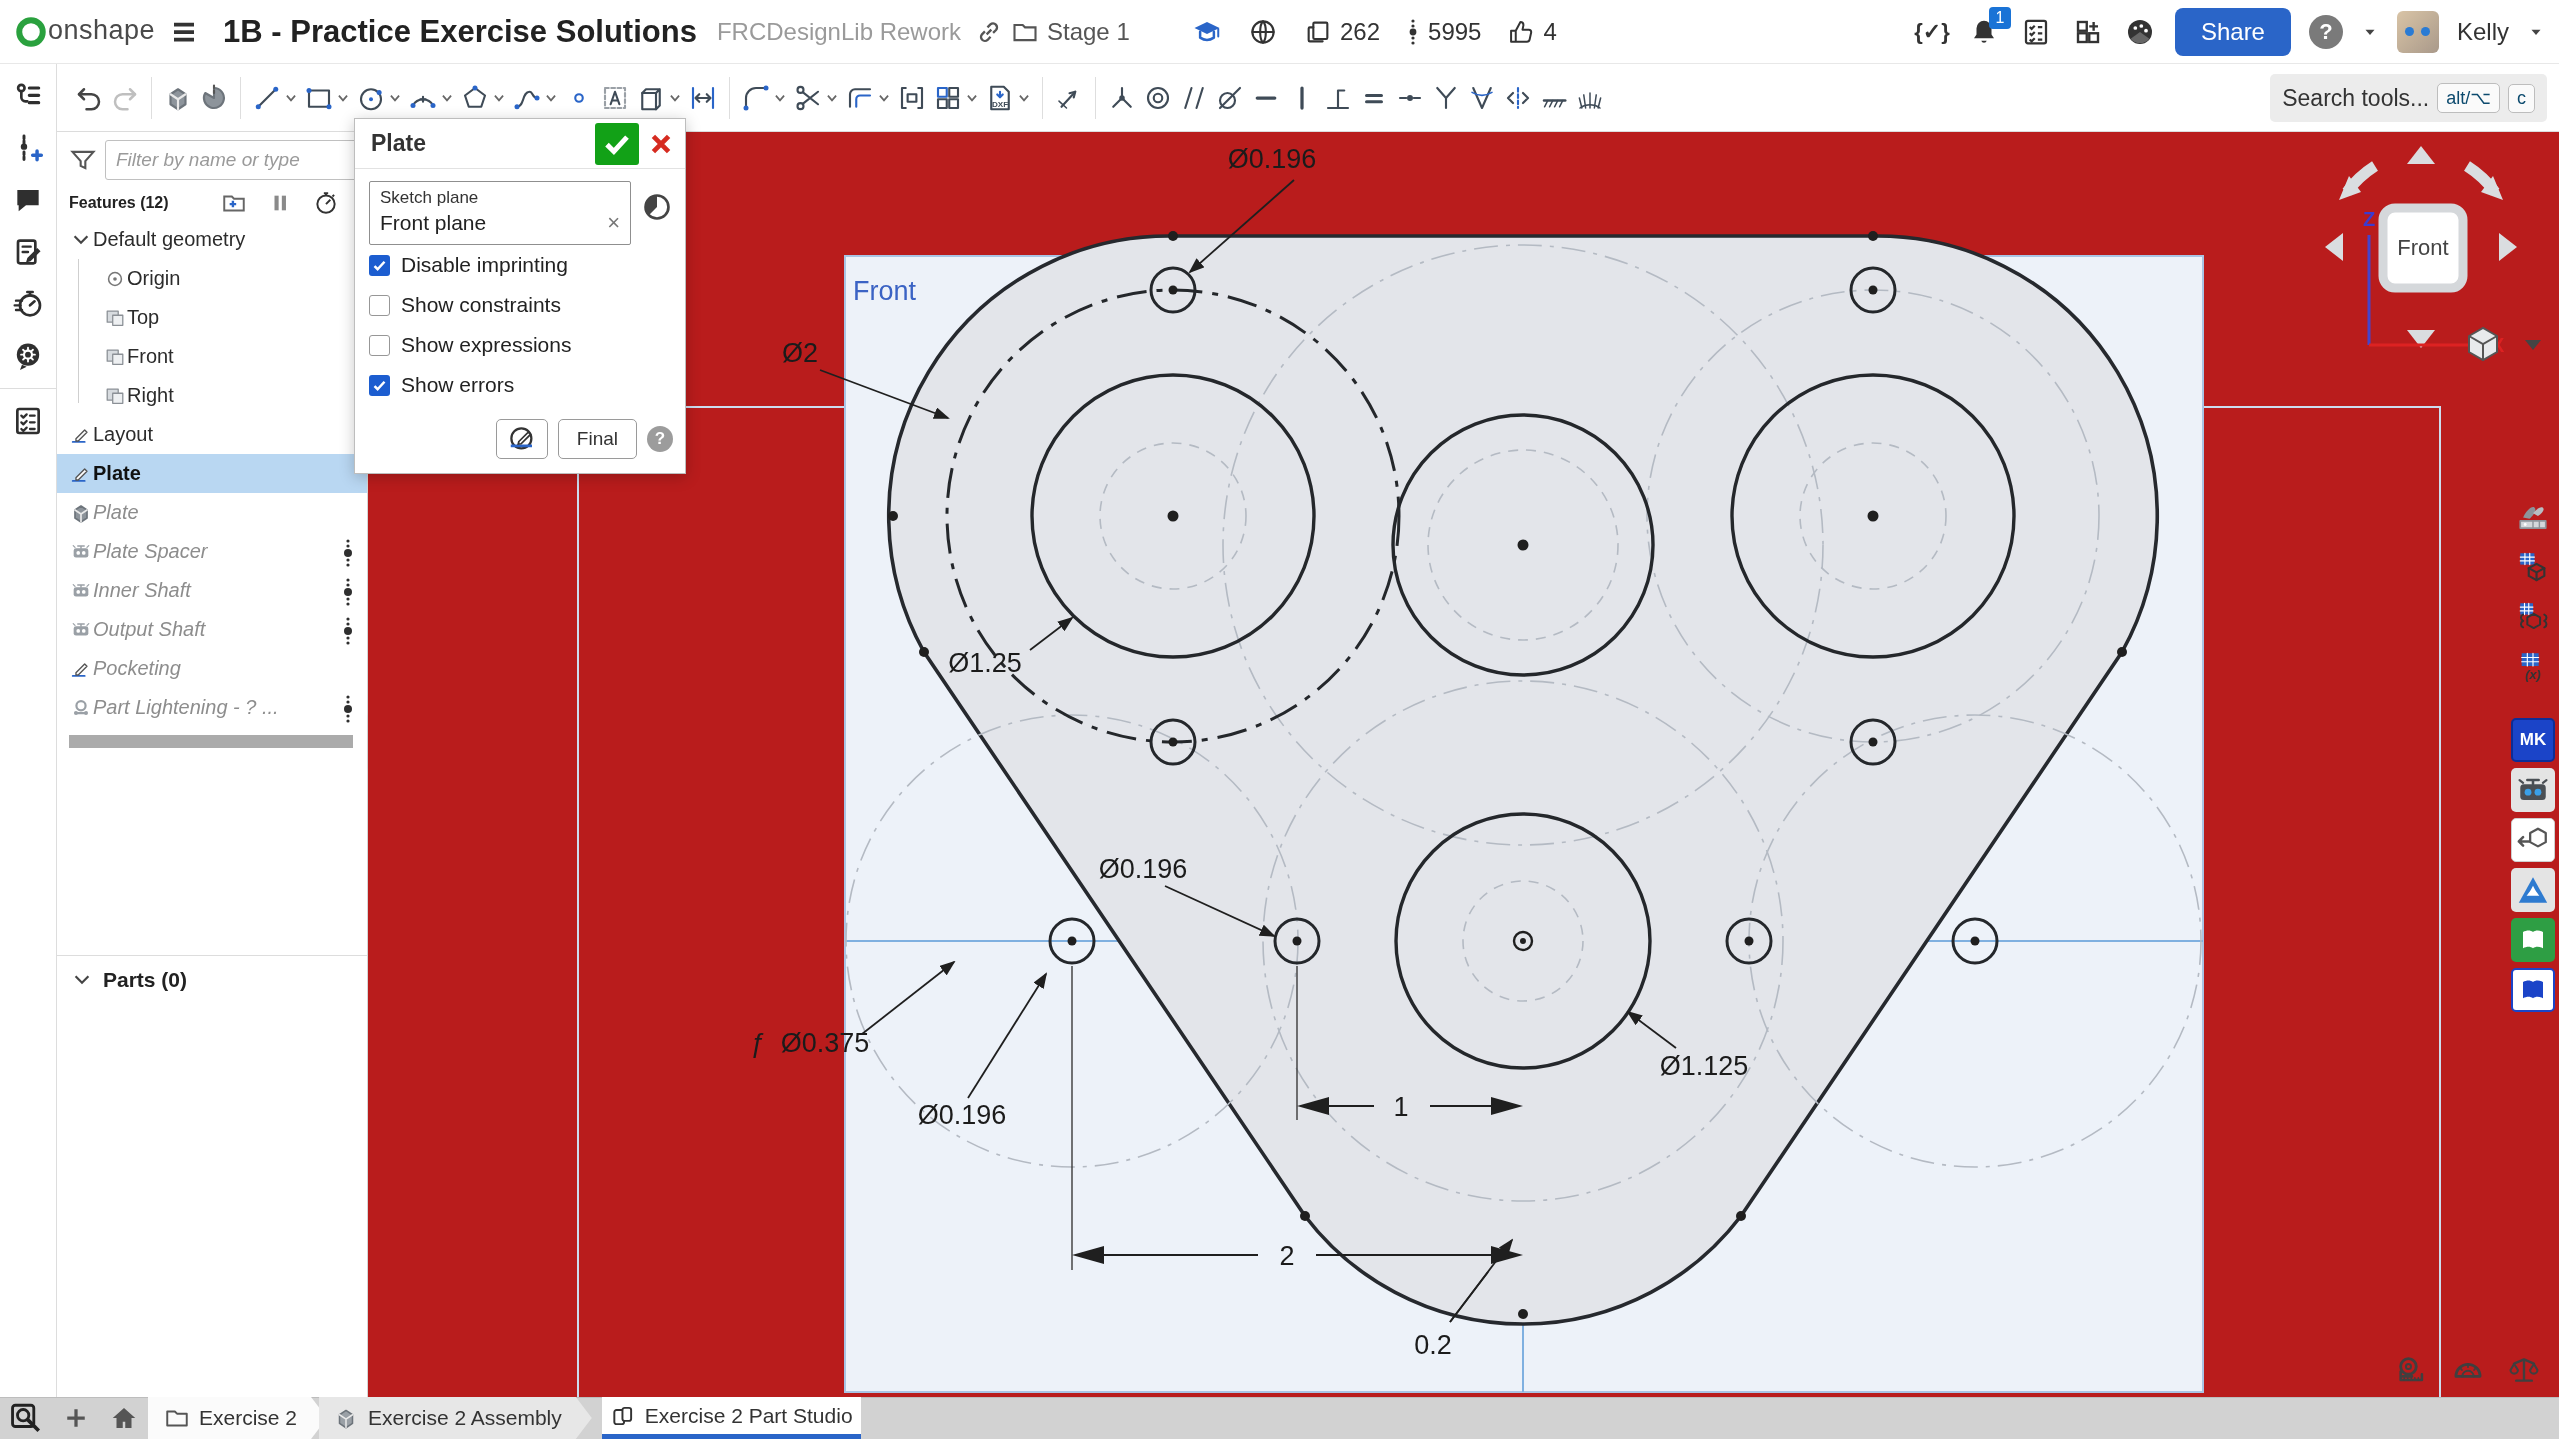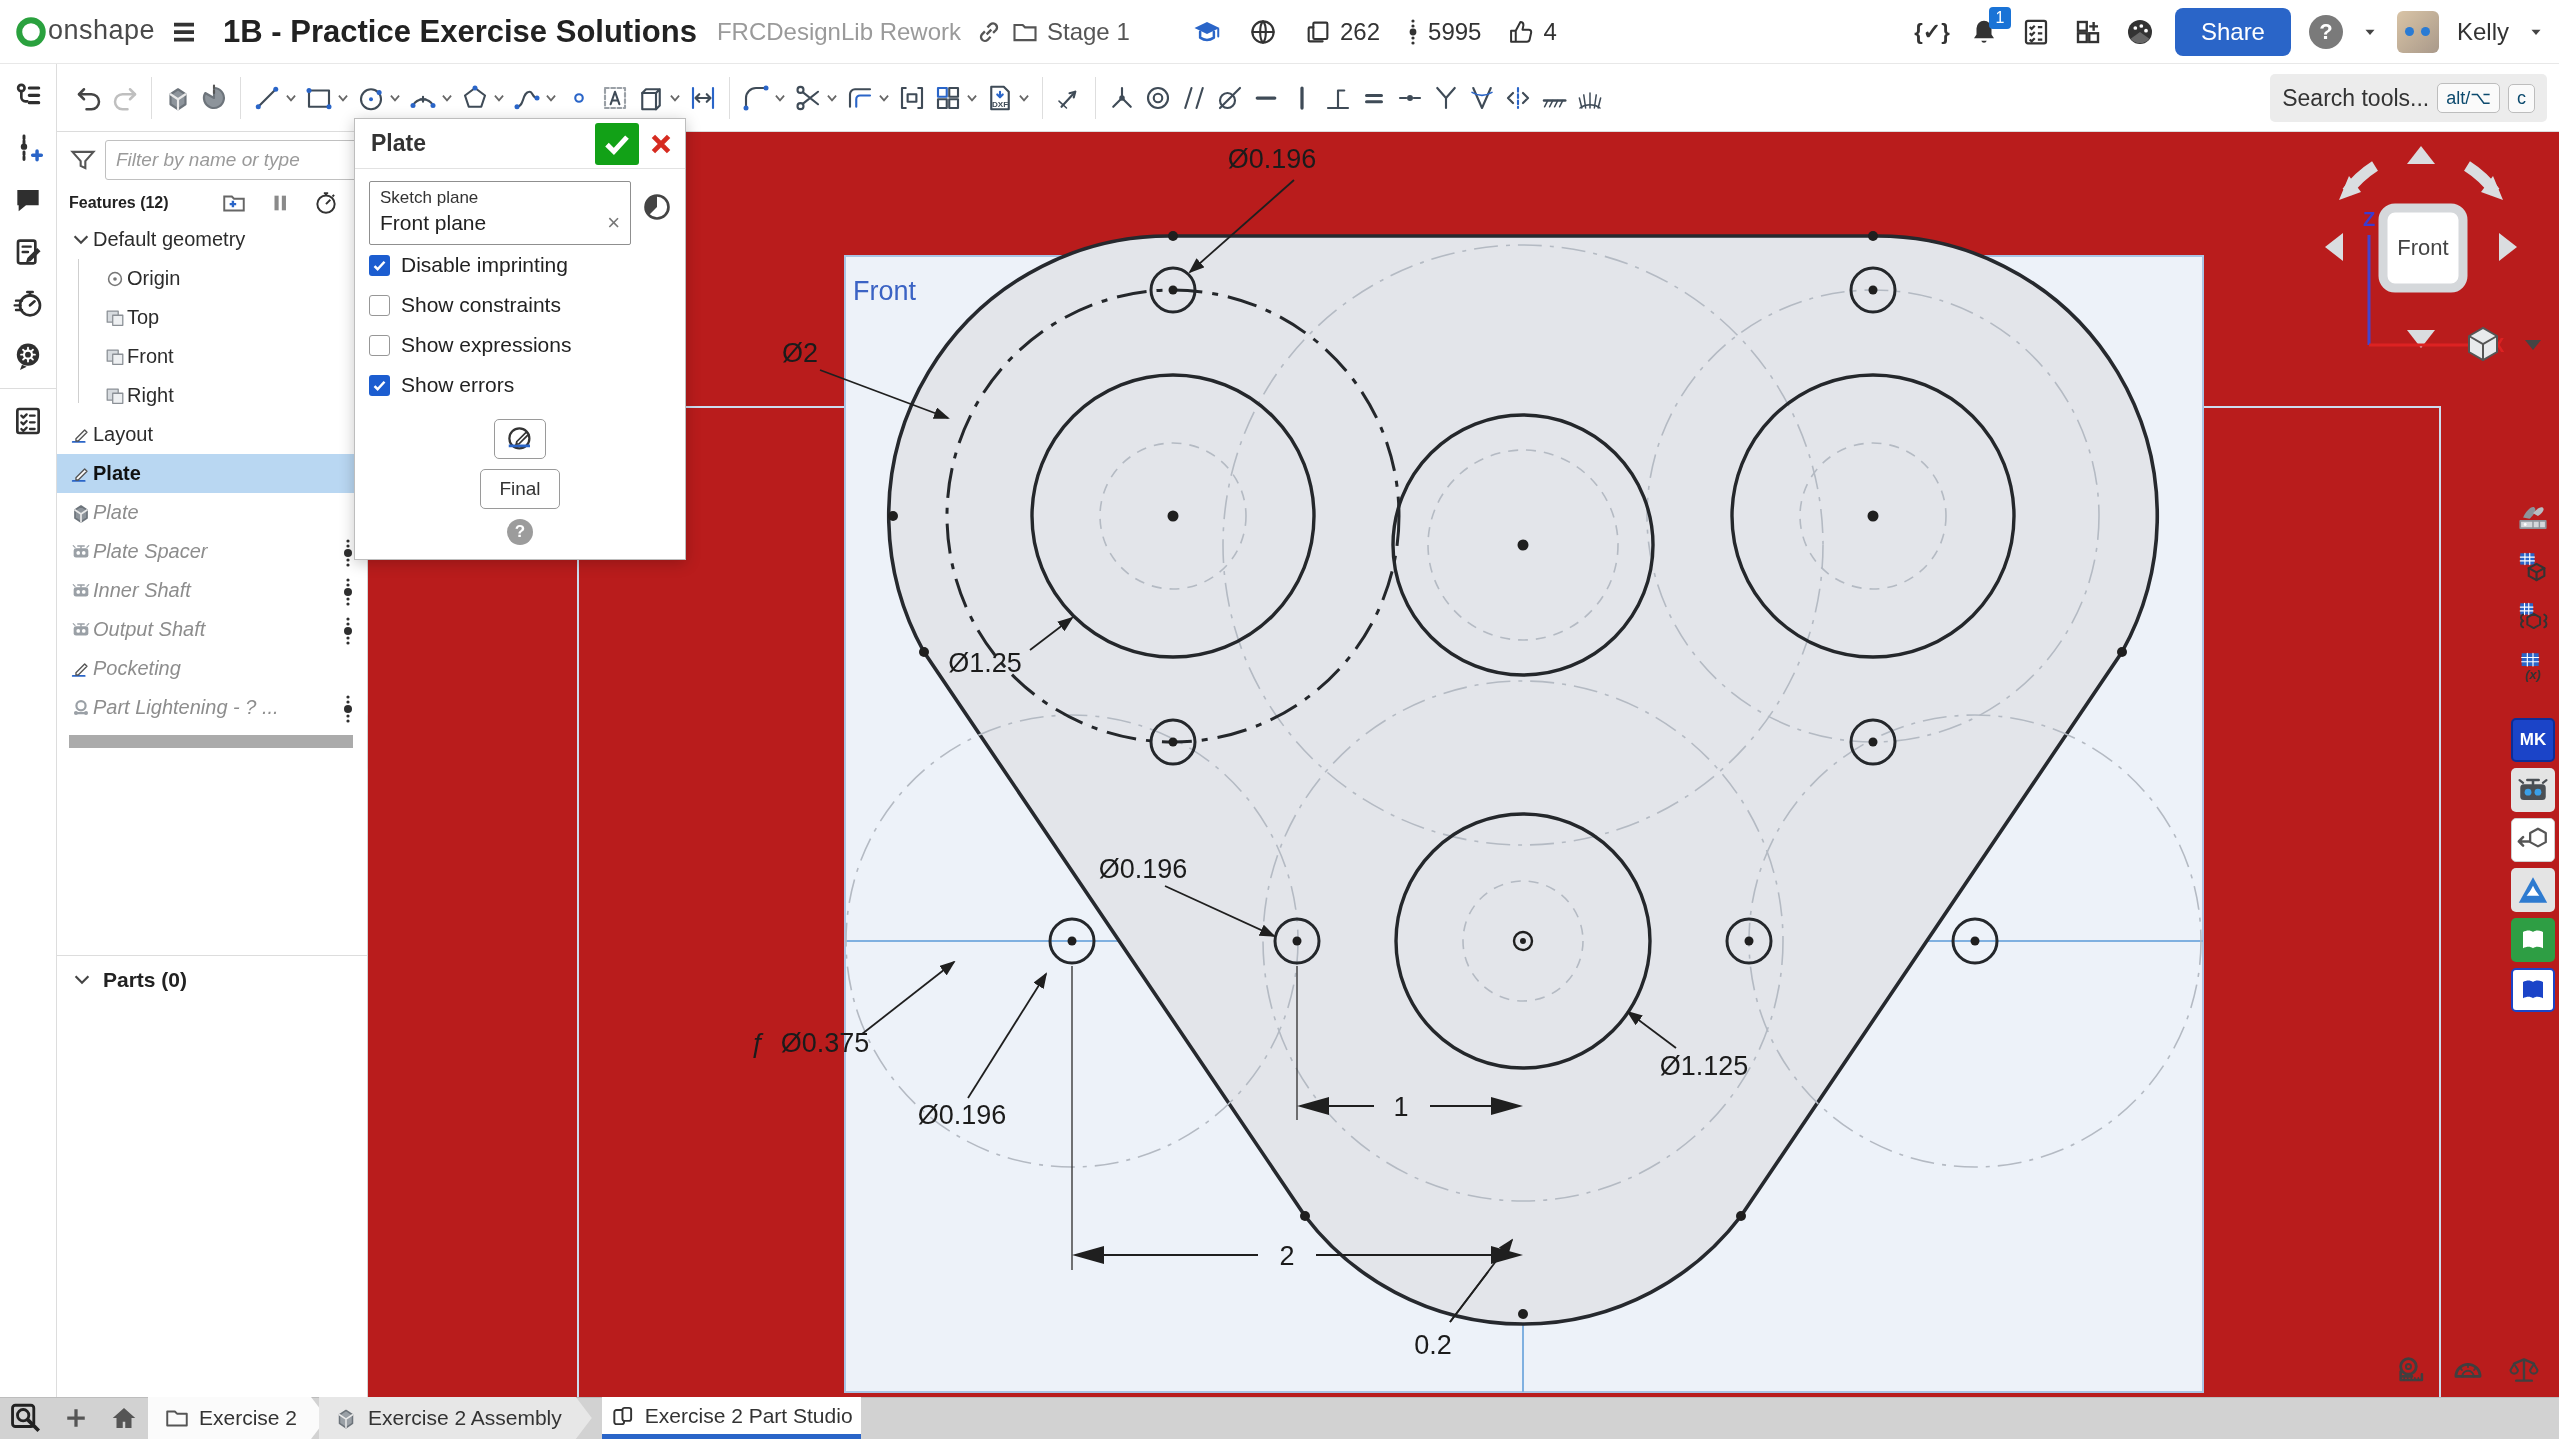--- a/index.html
+++ b/index.html
@@ -93,21 +93,21 @@
   #plane-label { font-size:17px; color:#333; }
   #plane-val-row { display:flex; align-items:center; justify-content:space-between; margin-top:2px; }
   #plane-val { font-size:21px; color:#222; }
   #plane-clear { color:#777; font-size:22px; }
   #dlg-clock { position:absolute; right:12px; top:22px; }
   .chk-row { display:flex; align-items:center; gap:11px; height:40px; }
   .chk-box { width:21px; height:21px; border-radius:3px; display:flex; align-items:center; justify-content:center; }
   .chk-box.on { background:#1c5dd0; }
   .chk-box.off { background:#fff; border:1.5px solid #979797; }
   .chk-lab { font-size:21px; color:#222; }
-  #dlg-footer { display:flex; justify-content:flex-end; align-items:center; gap:10px; padding:8px 12px 14px 12px;flex-direction:column; }
+  #dlg-footer { display:flex; justify-content:flex-end; align-items:center; gap:10px; padding:8px 12px 14px 12px; }
   #sketch-icon-btn { width:52px; height:40px; border:1px solid #9a9a9a; border-radius:5px; display:flex;
     align-items:center; justify-content:center; background:#fff; }
   #final-btn { border:1px solid #9a9a9a; border-radius:5px; background:#fff; font-size:19px; color:#333;
     padding:8px 18px; font-family:"Liberation Sans",sans-serif; }
   .dlg-help { width:26px; height:26px; border-radius:50%; background:#9c9c9c; color:#fff; font-weight:bold;
     font-size:17px; display:flex; align-items:center; justify-content:center; }
 
   
   #viewcube { position:absolute; right:10px; top:8px; width:230px; height:235px; }
   

